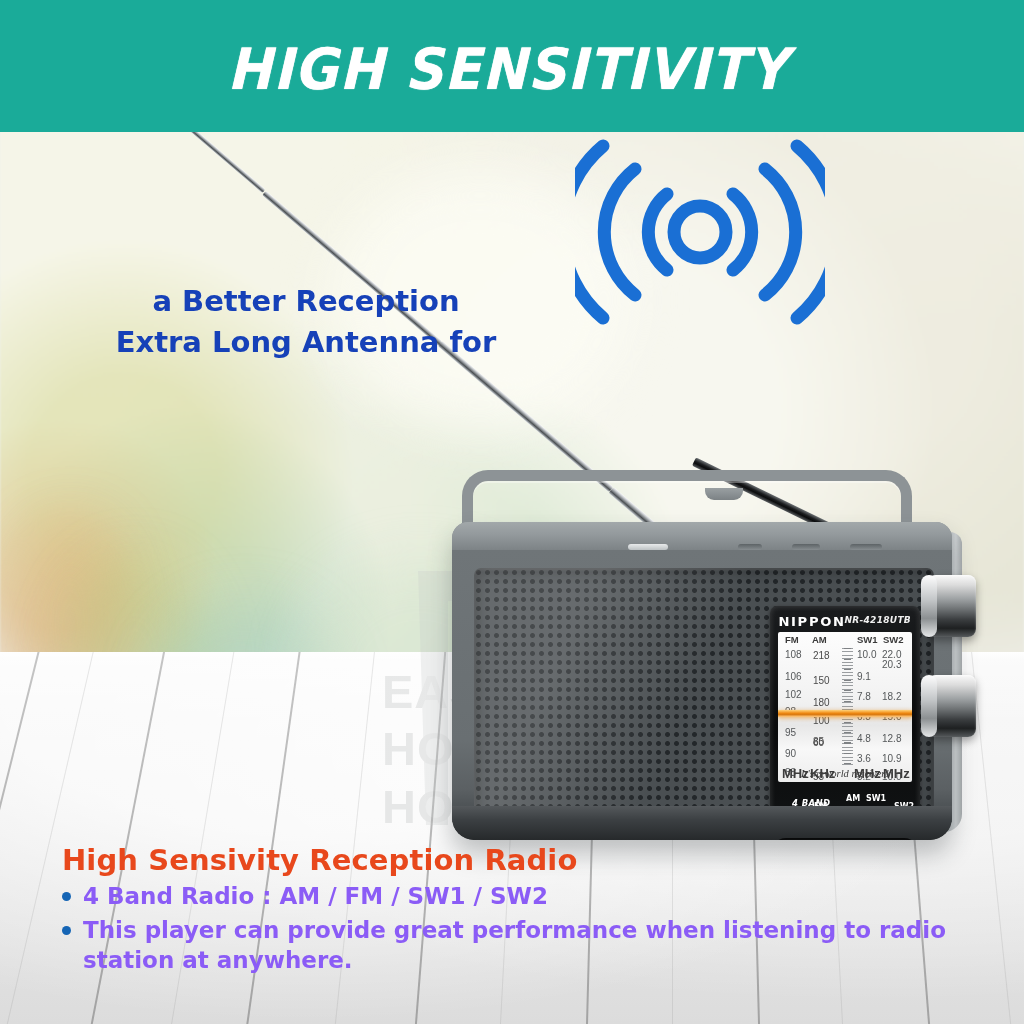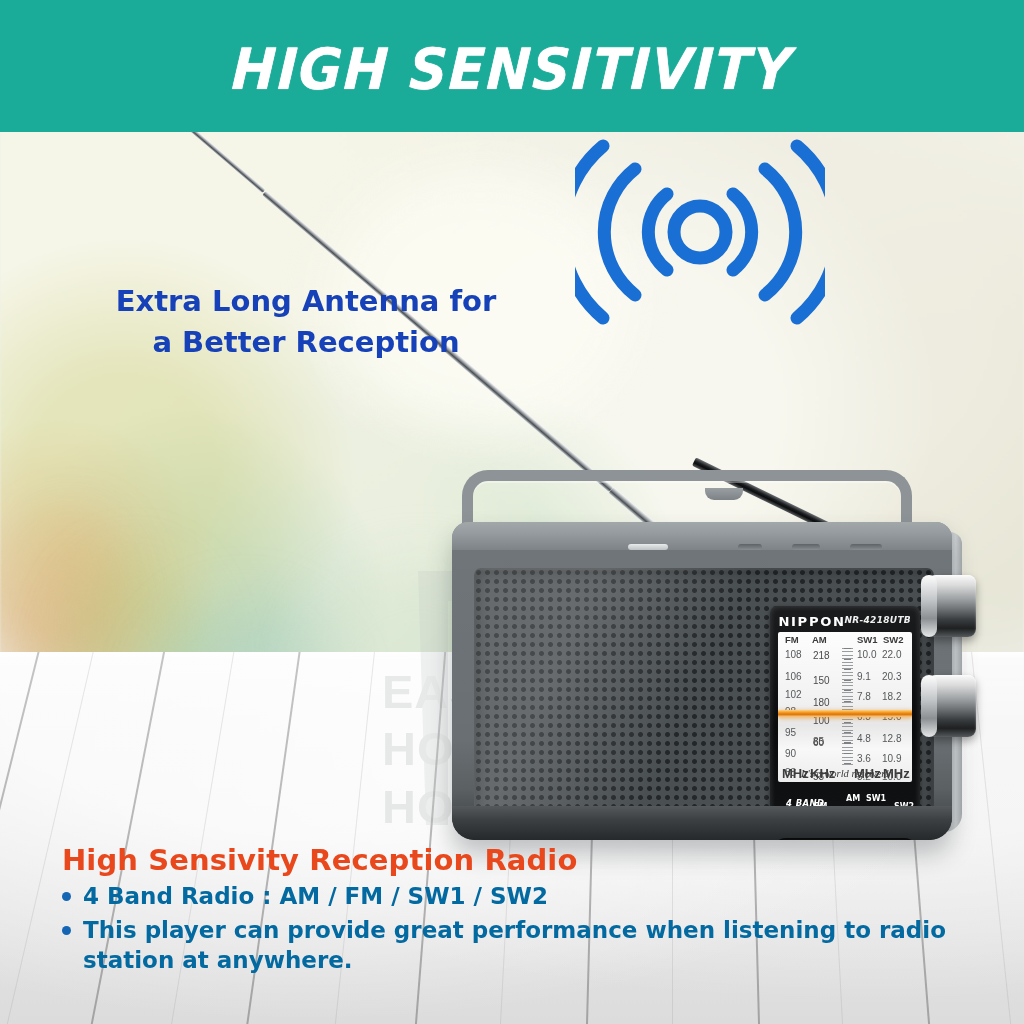--- a/index.html
+++ b/index.html
@@ -106,21 +106,21 @@
   .bottom-copy{position:absolute;left:62px;top:843px;width:900px;}
   .bc-title{
     font-family:"DejaVu Sans",sans-serif;
     font-weight:bold;font-size:29px;color:#e8481c;
     letter-spacing:.1px;margin-bottom:5px;
   }
   .bc-item{
     position:relative;
     font-family:"DejaVu Sans",sans-serif;
     font-weight:bold;font-size:23px;line-height:1.28;
-    color:#0369a1;padding-left:21px;margin-top:5px;
+    color:#8b5cf6;padding-left:21px;margin-top:5px;
   }
   .bc-item .dot{
     position:absolute;left:0;top:10px;width:9px;height:9px;border-radius:50%;
     background:#1565b5;
   }
 
   
   .watermark{
     position:absolute;left:330px;top:565px;width:300px;height:290px;
     opacity:.30;pointer-events:none;
@@ -235,21 +235,21 @@
   }
   .dial-foot{
     position:absolute;left:0;bottom:4px;width:100%;height:12px;
     font-family:"Liberation Sans",sans-serif;font-size:13px;font-weight:bold;color:#3d3d3d;
   }
   .tagline{
     position:absolute;left:0;bottom:3px;width:100%;text-align:center;
     font-family:"Liberation Serif",serif;font-style:italic;font-size:10.5px;color:#3a3a3a;
   }
   .band-label{
-    position:absolute;left:16px;bottom:20px;
+    position:absolute;left:22px;bottom:20px;
     font-family:"DejaVu Sans",sans-serif;font-style:italic;font-weight:bold;
     font-size:8.5px;color:#ffffff;letter-spacing:.4px;margin-top:48px;
   }
   .band-scale{
     position:absolute;left:44px;bottom:14px;width:100px;height:16px;
     font-family:"DejaVu Sans",sans-serif;font-size:8px;font-weight:bold;color:#fff;
   }
   .band-scale span{position:absolute;white-space:nowrap;}
   .band-line{
     position:absolute;left:26px;bottom:4px;width:54px;height:1px;background:#cfcfcf;
@@ -330,22 +330,22 @@
         <path d="M158 62 A48 48 0 0 1 158 138"></path>
         <path d="M60 37 A80 80 0 0 0 60 163"></path>
         <path d="M190 37 A80 80 0 0 1 190 163"></path>
         <path d="M28 14 A112 112 0 0 0 28 186"></path>
         <path d="M222 14 A112 112 0 0 1 222 186"></path>
       </g>
     </svg>
   </div>
 
   <div class="antenna-caption">
+    <div>a Better Reception</div>
     <div>Extra Long Antenna for</div>
-    <div>a Better Reception</div>
   </div>
 
   <div class="watermark">
     <svg width="300" height="290" viewBox="0 0 300 290">
       <path d="M88 6 L210 6 L210 36 L118 36 L118 260 L96 260 Z" fill="#c6c9c9" opacity="0.85"></path>
       <path d="M196 12 L216 12 L140 132 L122 132 Z" fill="#cdd0d0" opacity="0.8"></path>
     </svg>
     <div class="wm-text">
       <div>EASY</div>
       <div>HOME</div>
@@ -414,21 +414,21 @@
             <div style="top:24px;">9.1</div>
             <div style="top:44px;">7.8</div>
             <div style="top:64px;">6.3</div>
             <div style="top:86px;">4.8</div>
             <div style="top:106px;">3.6</div>
             <div style="top:124px;">3.2</div>
           </div>
 
           <div class="col sw2" style="left:104px;">
             <div style="top:2px;text-align:right;">22.0</div>
-            <div style="top:24px;">20.3</div>
+            <div style="top:12px;">20.3</div>
             <div style="top:44px;">18.2</div>
             <div style="top:64px;">15.0</div>
             <div style="top:86px;">12.8</div>
             <div style="top:106px;">10.9</div>
             <div style="top:124px;">10.0</div>
           </div>
 
           <div class="pointer"></div>
 
           <div class="dial-foot">

